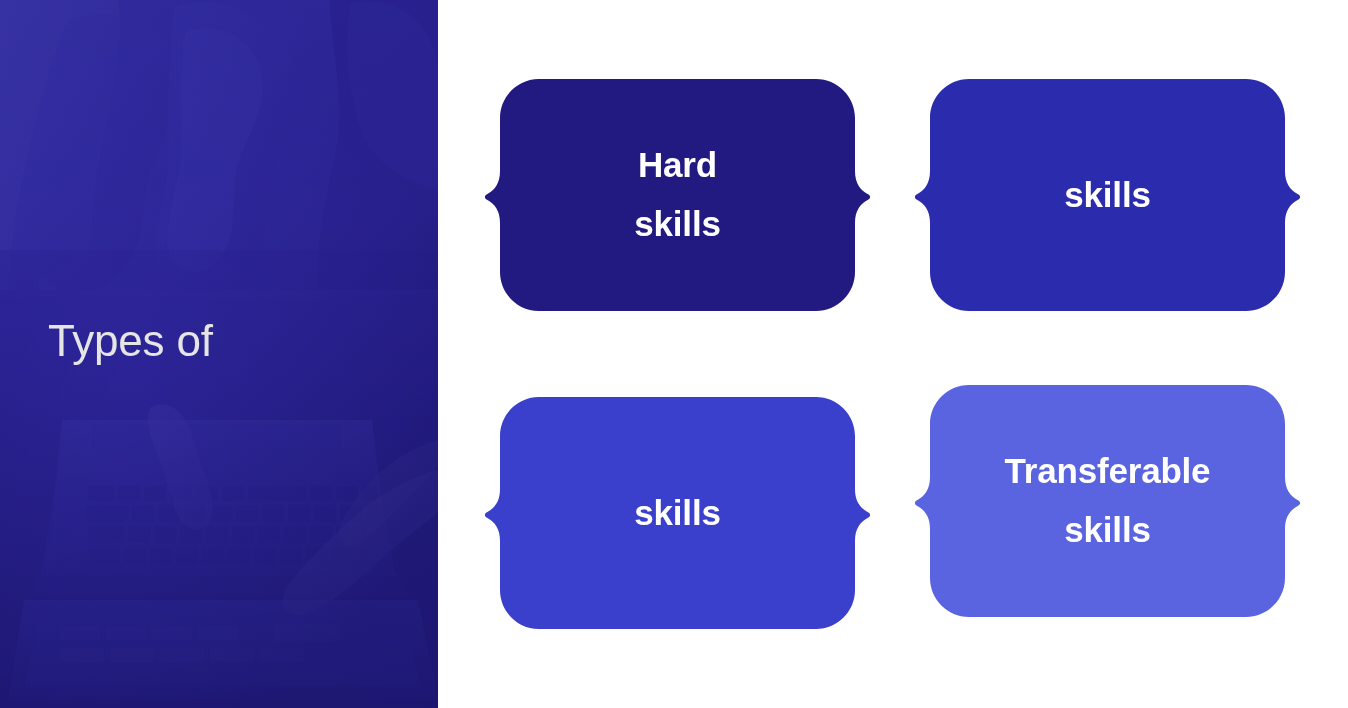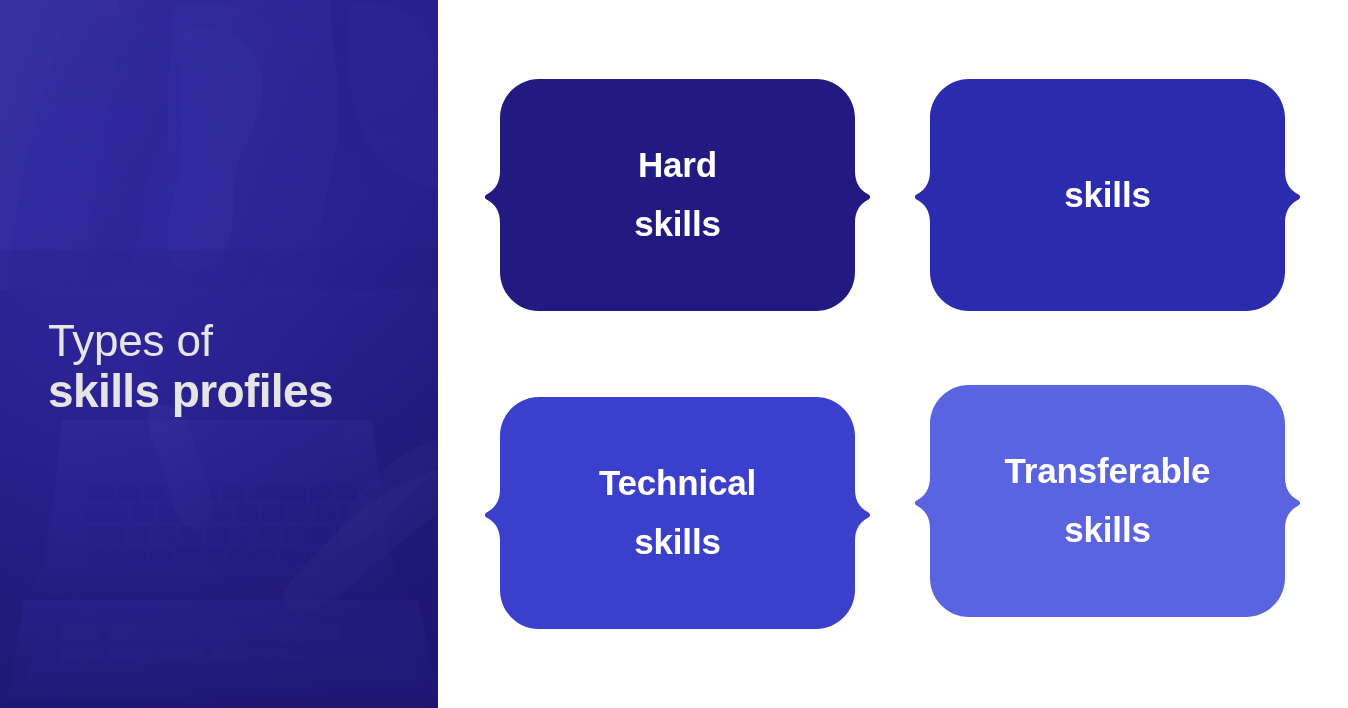--- a/index.html
+++ b/index.html
@@ -295,21 +295,20 @@
         </g>
 
         <rect x="0" y="0" width="438" height="708" fill="#2a2390" opacity="0.18"></rect>
       </svg>
       <div class="photo-tint"></div>
       <div class="photo-vignette"></div>
     </div>
 
     <div class="left-text">
       <span class="title-line1">Types of</span>
-      <span class="title-line2">skills profiles</span>
     </div>
   </div>
 
   <div class="cards-area">
 
     <div class="card card-r1c1">
       <svg viewBox="0 0 389 250" aria-hidden="true">
         <path d="M17,48 C17,26.5 34.5,9 56,9 L333,9 C354.5,9 372,26.5 372,48
                  L372,101 C372,113 377,120 385,124.2 C387.8,125.6 387.8,128.4 385,129.8
                  C377,134 372,141 372,153 L372,202 C372,223.5 354.5,241 333,241
@@ -337,21 +336,20 @@
 
     <div class="card card-r2c1">
       <svg viewBox="0 0 389 250" aria-hidden="true">
         <path d="M17,48 C17,26.5 34.5,9 56,9 L333,9 C354.5,9 372,26.5 372,48
                  L372,101 C372,113 377,120 385,124.2 C387.8,125.6 387.8,128.4 385,129.8
                  C377,134 372,141 372,153 L372,202 C372,223.5 354.5,241 333,241
                  L56,241 C34.5,241 17,223.5 17,202 L17,153 C17,141 12,134 4,129.8
                  C1.2,128.4 1.2,125.6 4,124.2 C12,120 17,113 17,101 Z" fill="#3b40cc"></path>
       </svg>
       <div class="card-label">
-        <span class="lbl-line">Technical</span>
         <span class="lbl-line">skills</span>
       </div>
     </div>
 
     <div class="card card-r2c2">
       <svg viewBox="0 0 389 250" aria-hidden="true">
         <path d="M17,48 C17,26.5 34.5,9 56,9 L333,9 C354.5,9 372,26.5 372,48
                  L372,101 C372,113 377,120 385,124.2 C387.8,125.6 387.8,128.4 385,129.8
                  C377,134 372,141 372,153 L372,202 C372,223.5 354.5,241 333,241
                  L56,241 C34.5,241 17,223.5 17,202 L17,153 C17,141 12,134 4,129.8

